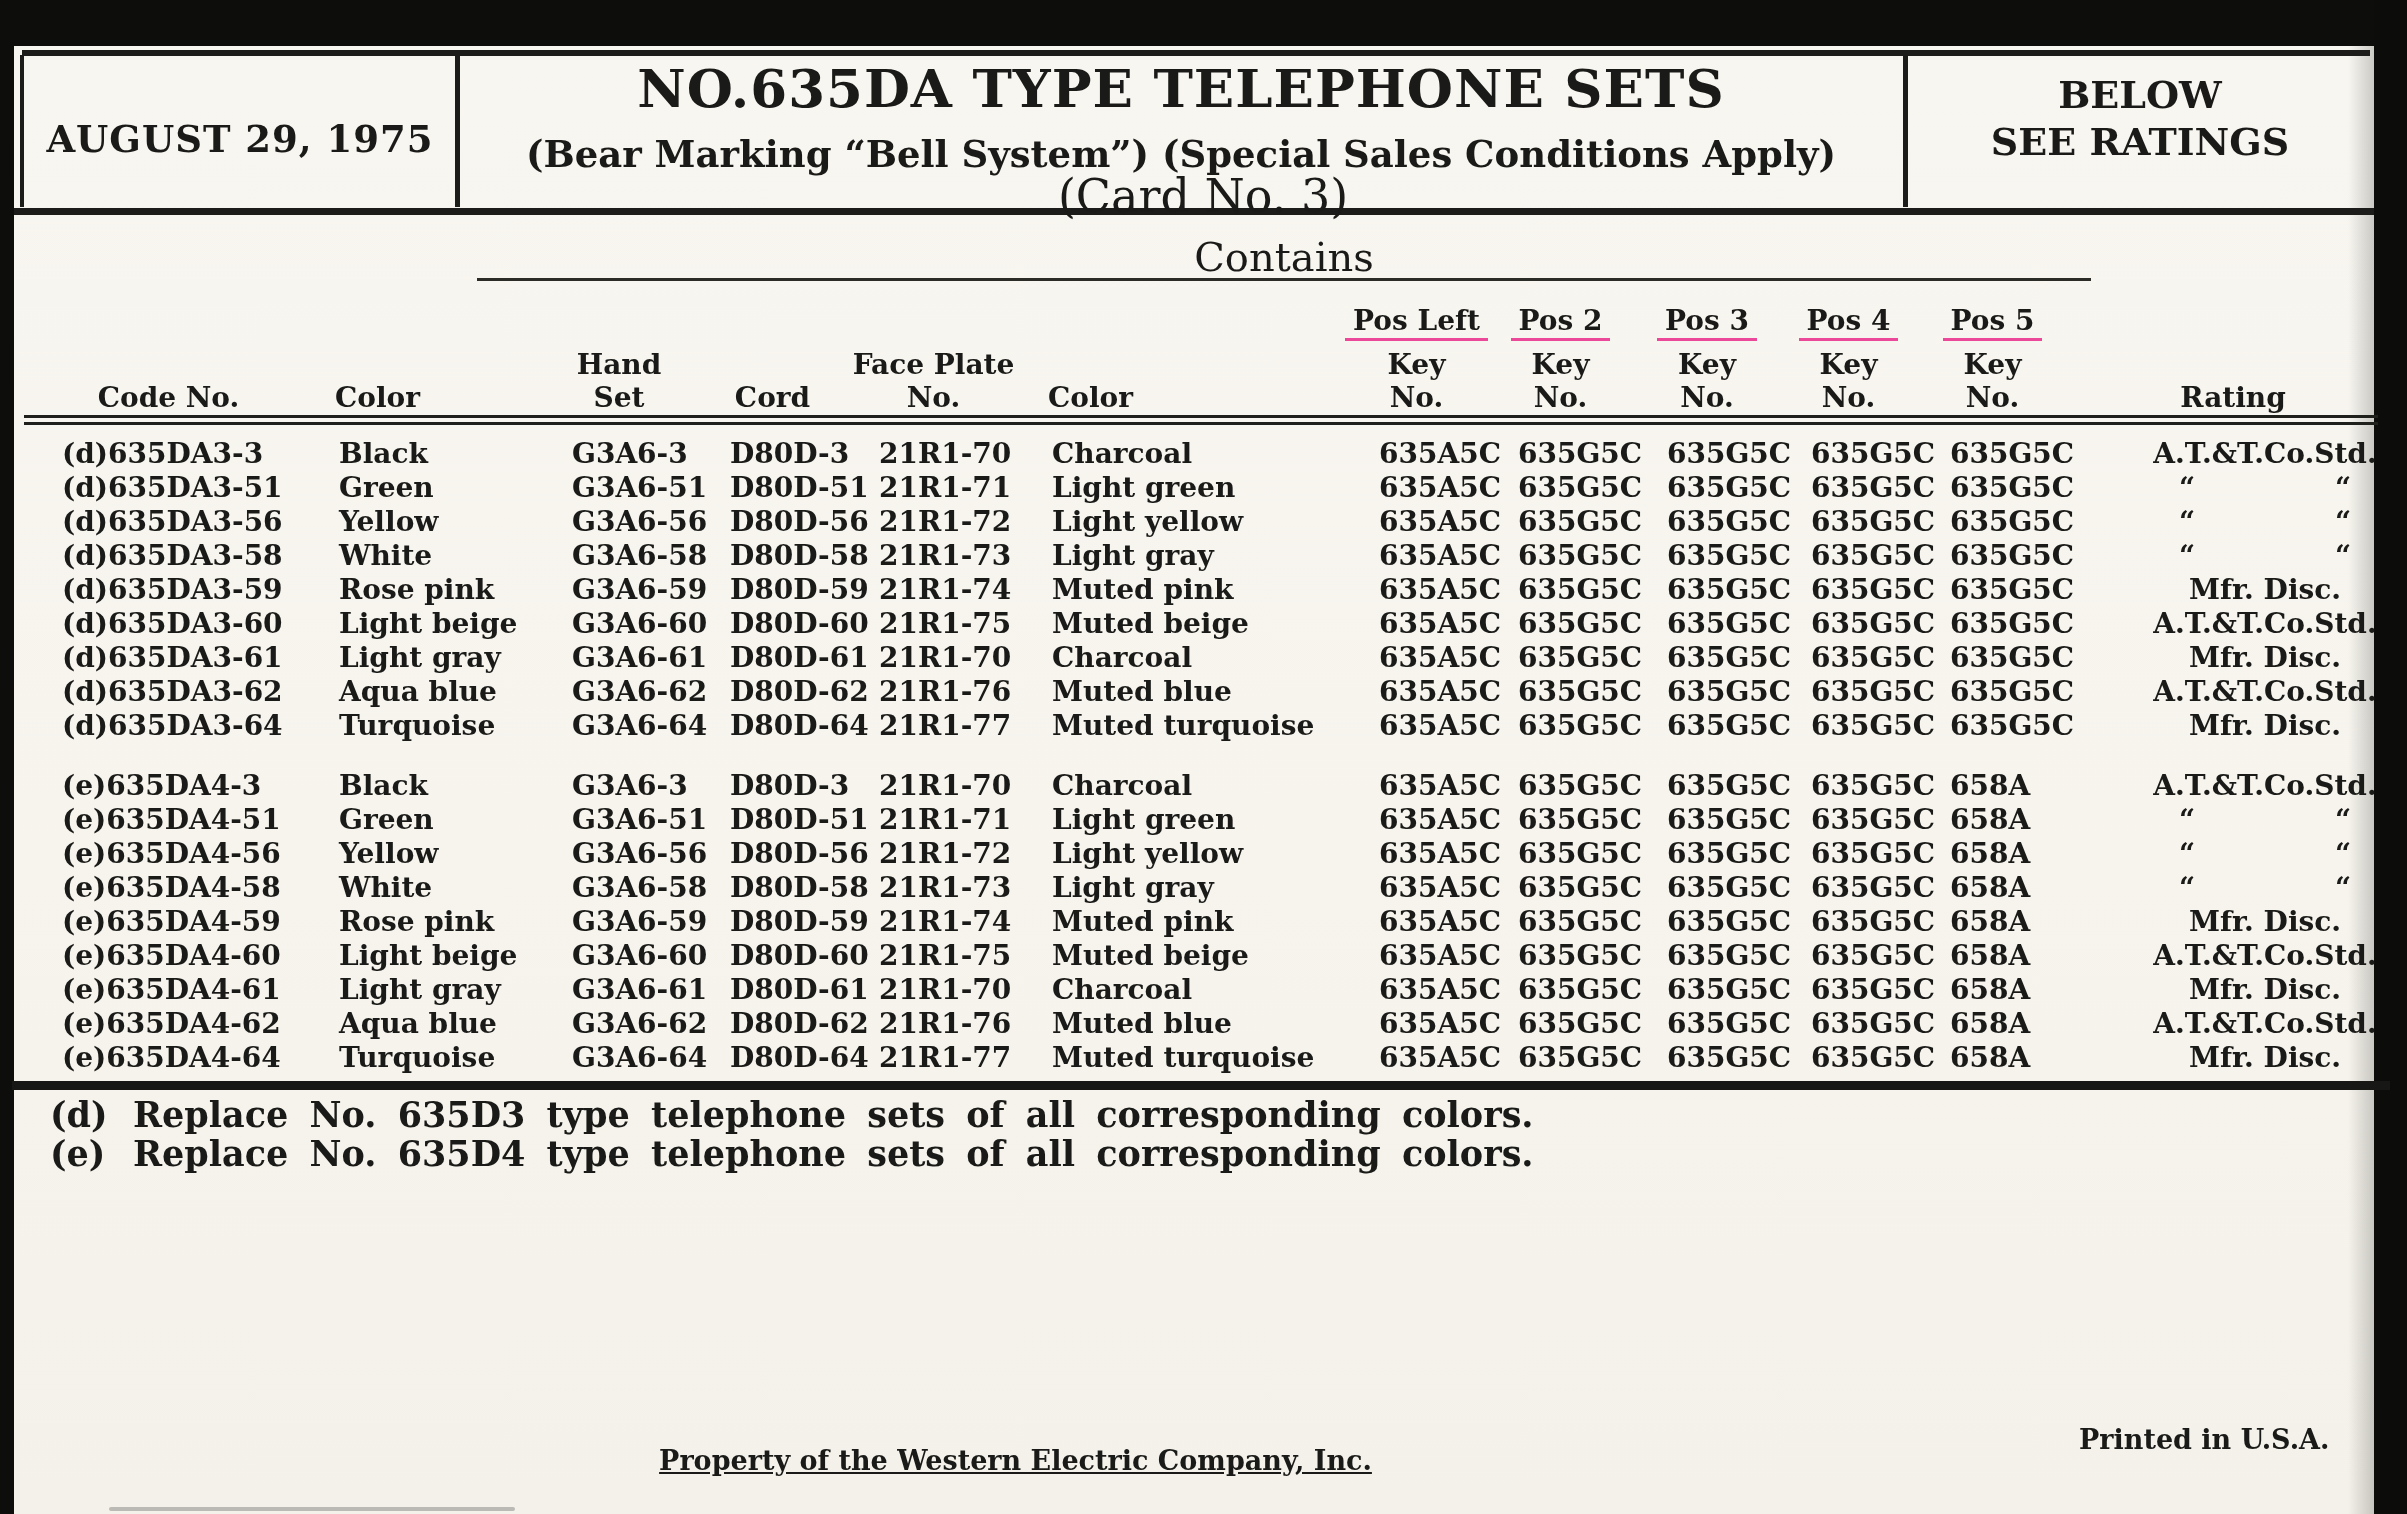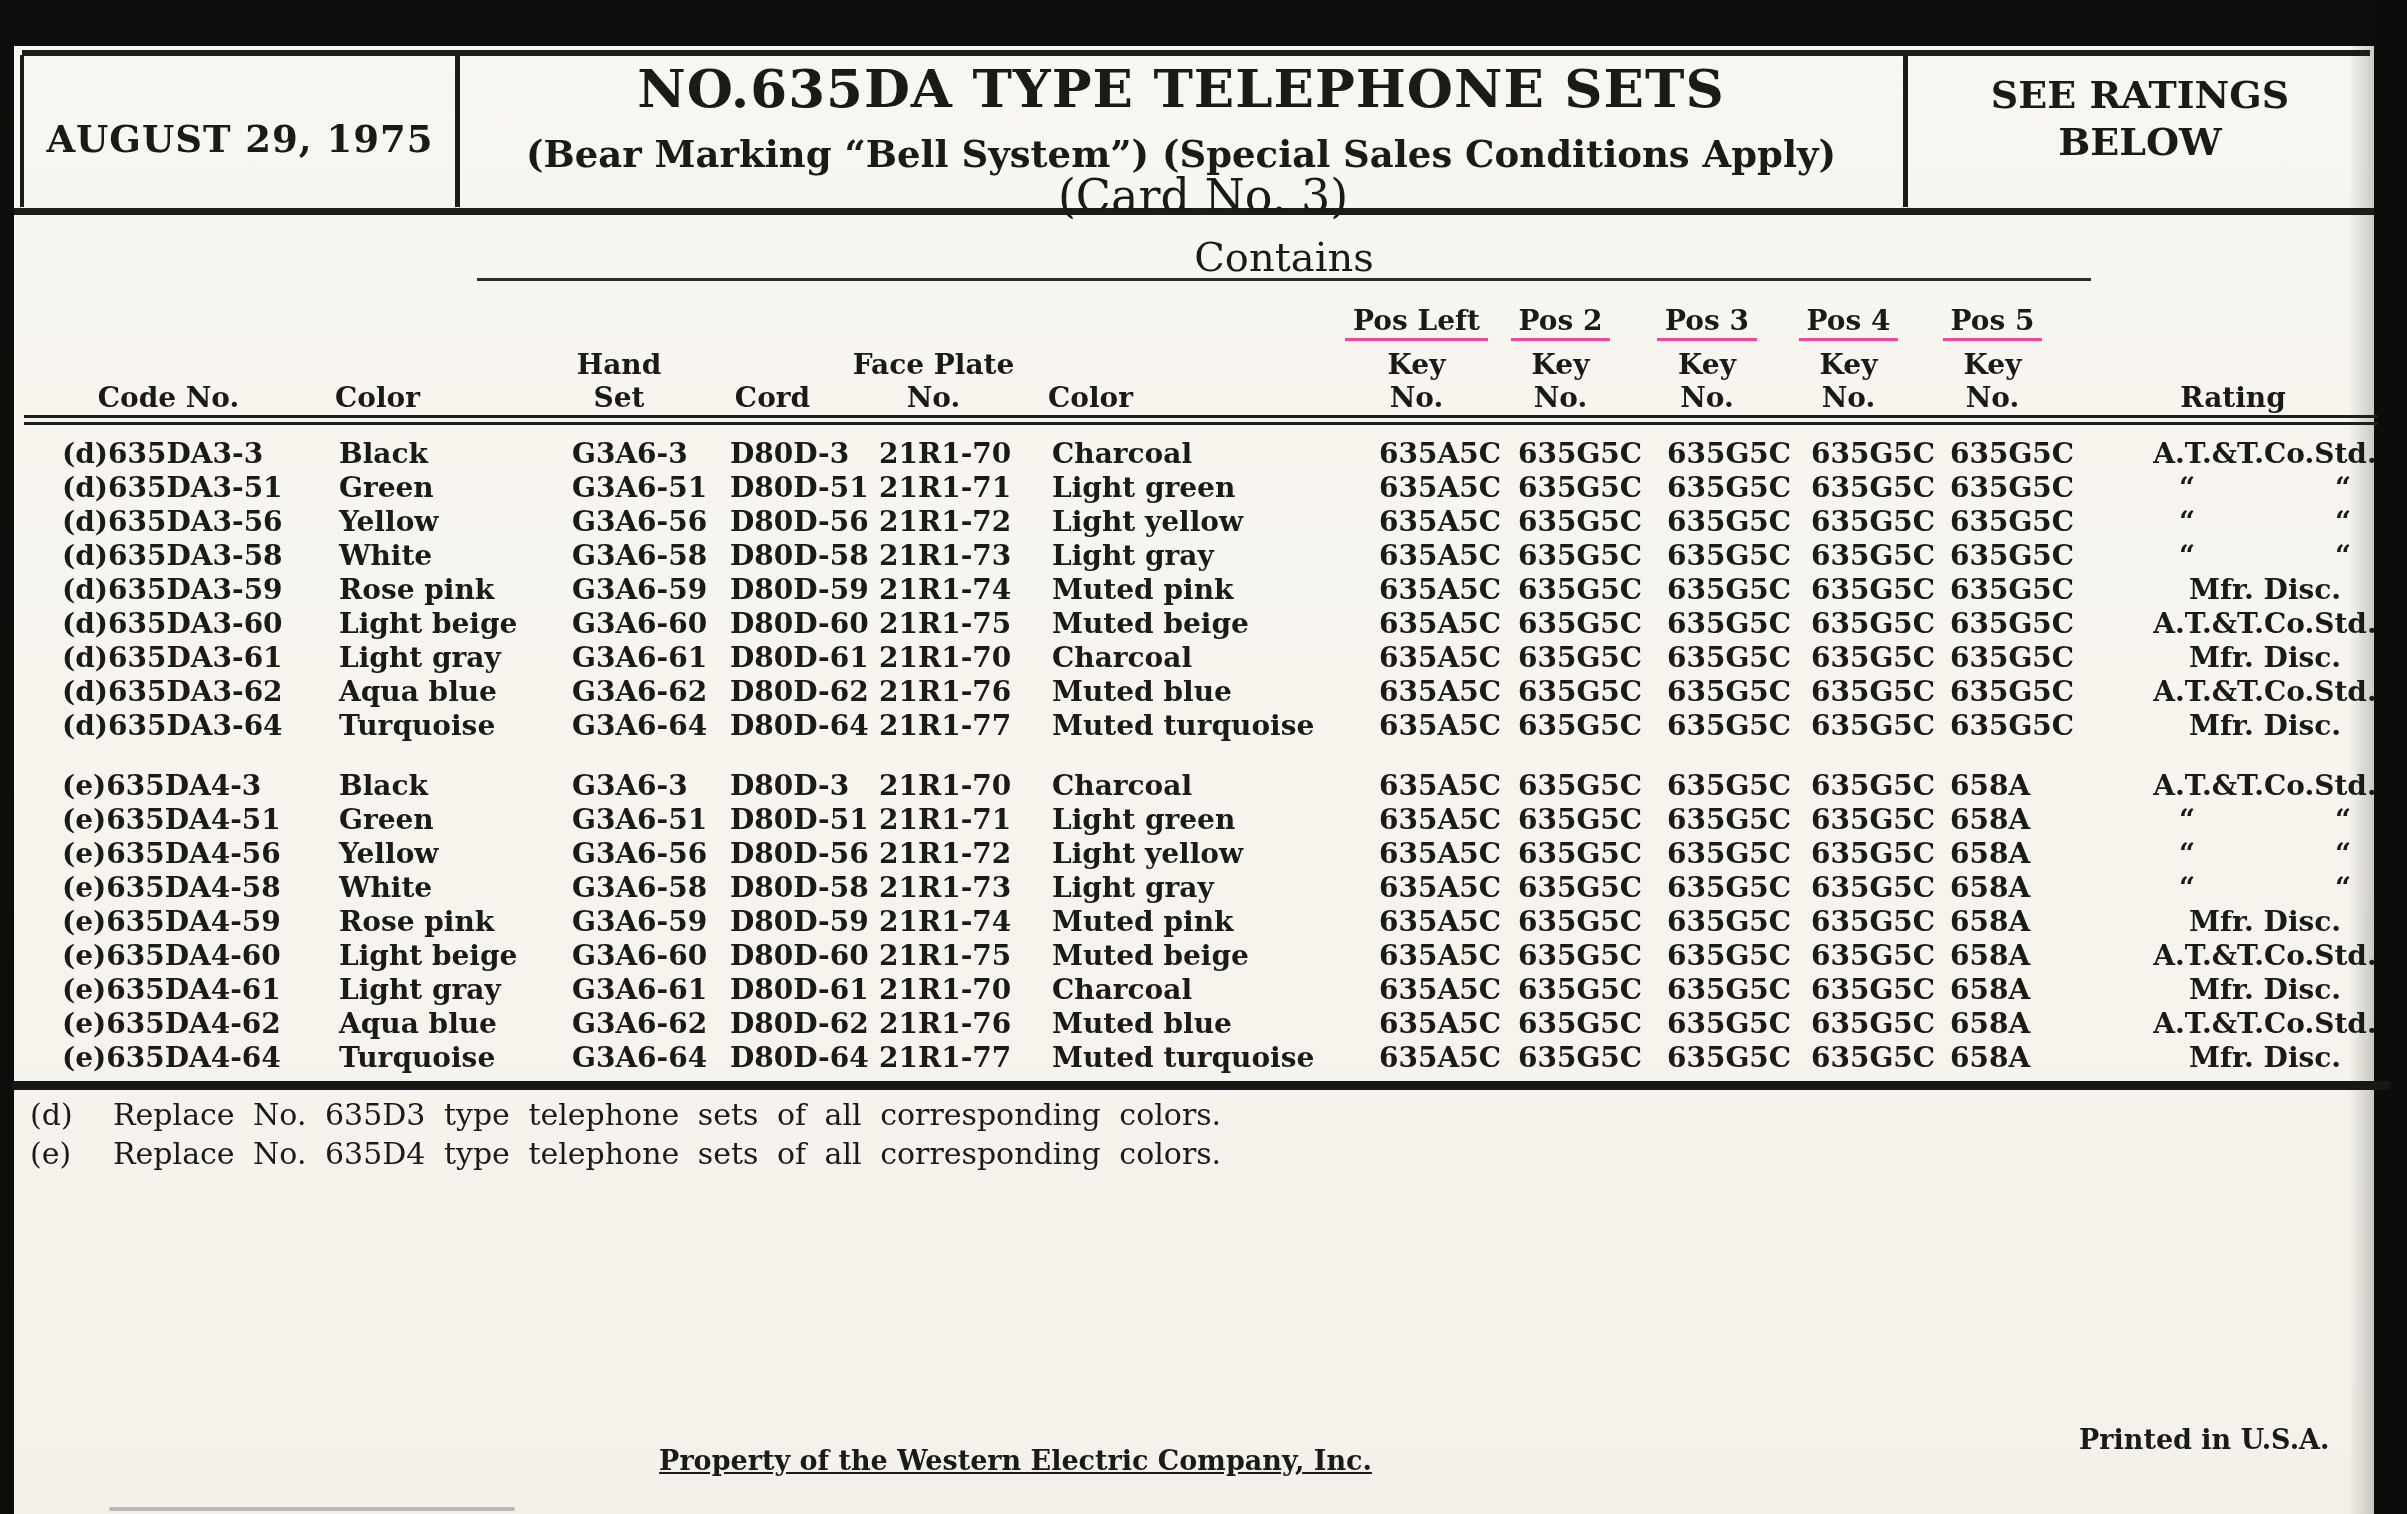--- a/index.html
+++ b/index.html
@@ -63,21 +63,21 @@
   .tb-1{top:769px;}
   .trow{display:grid;grid-template-columns:var(--cols);height:34px;line-height:34px;
     font-size:28px;font-weight:700;white-space:nowrap;}
   .cell{overflow:visible;}
   .c-rating{text-align:center;}
 
   .rule-heavy{left:12px;top:1081px;width:2378px;height:9px;background:#171715;}
 
   
   .footnotes{left:30px;top:1095px;}
-  .fn{height:39px;line-height:39px;font-size:30px;font-weight:400;white-space:nowrap;}
+  .fn{height:39px;line-height:39px;font-size:35px;font-weight:700;white-space:nowrap;margin-left:20px;}
   .fn-marker{display:inline-block;width:83px;}
   .fn-text{word-spacing:9px;}
 
   
   .property-notice{left:14px;top:1445px;width:2003px;text-align:center;
     font-size:27px;font-weight:700;text-decoration:underline;}
   .printed-notice{left:2079px;top:1424px;font-size:27px;font-weight:700;white-space:nowrap;}
 </style>
 </head>
 <body>
@@ -95,22 +95,22 @@
 <div class="abs vline vline-2"></div>
 <div class="abs rule-header-bottom"></div>
 
 <div class="abs date-cell">AUGUST 29, 1975</div>
 <div class="abs title-cell">
   <div class="doc-title">NO.635DA TYPE TELEPHONE SETS</div>
   <div class="doc-subtitle">(Bear Marking “Bell System”) (Special Sales Conditions Apply)</div>
   <div class="doc-cardno">(Card No. 3)</div>
 </div>
 <div class="abs ratings-cell">
+  <div>BELOW</div>
   <div>SEE RATINGS</div>
-  <div>BELOW</div>
 </div>
 
 <div class="abs contains-label">Contains</div>
 <div class="abs contains-line"></div>
 
 <div class="abs thead">
   <div class="hcell hc-center">
       <span>Code No.</span>
     </div>
   <div class="hcell hc-left">

